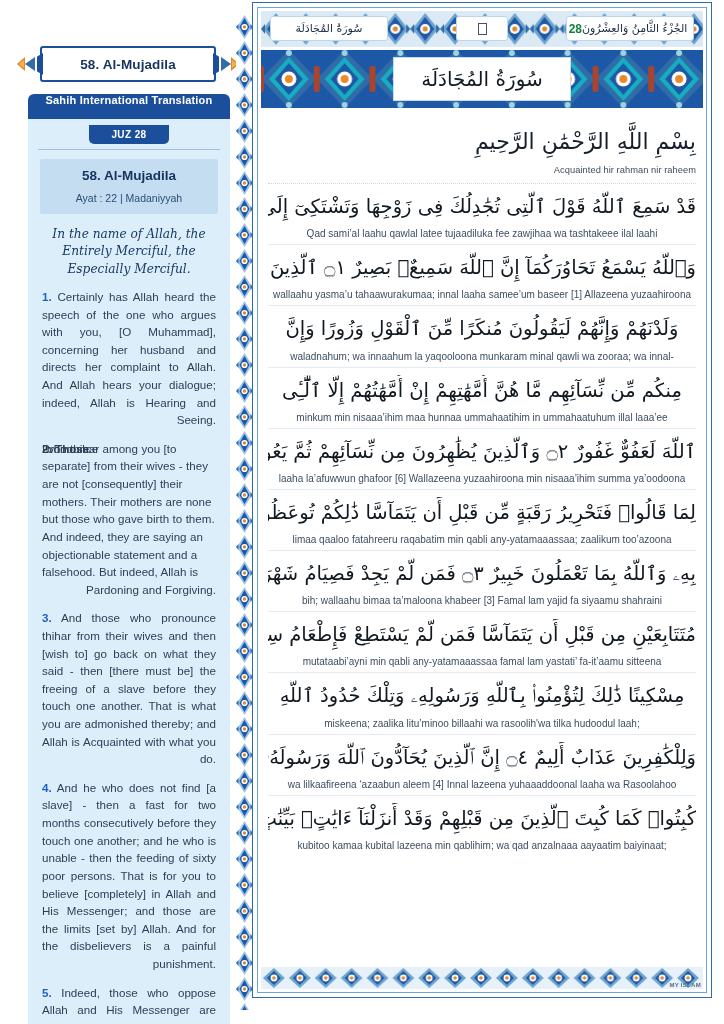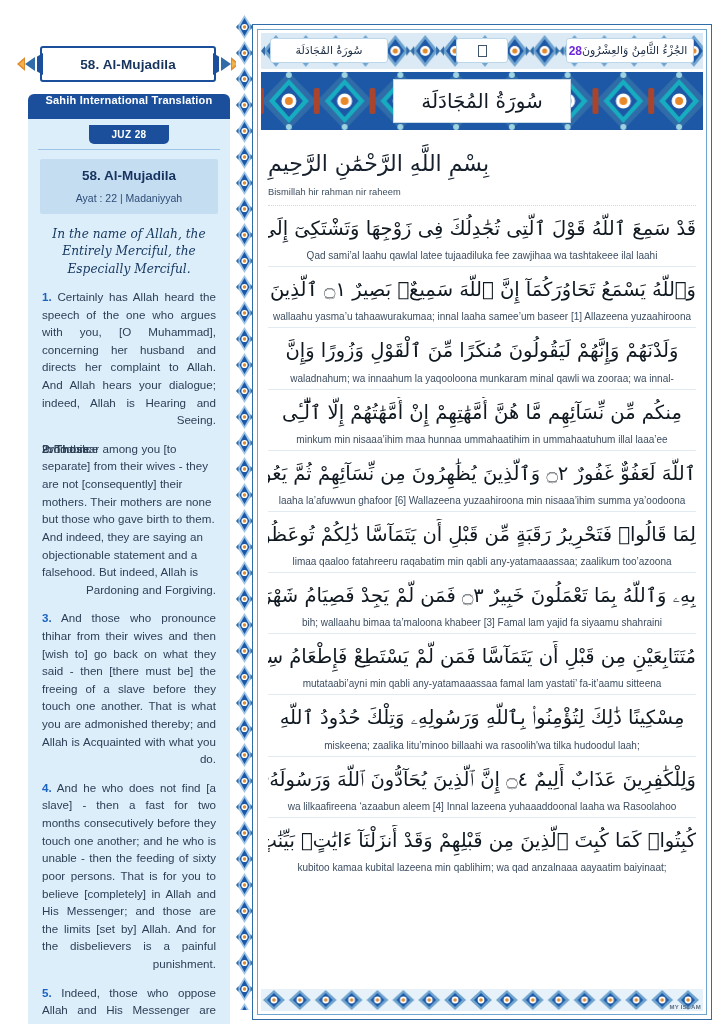--- a/index.html
+++ b/index.html
@@ -172,21 +172,21 @@
   #side-border {
     position: absolute;
     left: 236px; top: 14px;
     width: 17px;
     height: 996px;
   }
 
   
   #right-col {
     position: absolute;
-    left: 252px; top: 24px;
+    left: 252px; top: 2px;
     width: 460px;
     height: 996px;
     border: 1px solid #2f6ca8;
     background: #ffffff;
     overflow: hidden;
     padding-left: 15px;
   }
   .mushaf-inner {
     position: absolute;
     inset: 4px;
@@ -221,21 +221,21 @@
   .hdr-cartouche.surah { left: 9px; width: 118px; }
   .hdr-cartouche.page  { left: 50%; transform: translateX(-50%); width: 52px; }
   .hdr-cartouche.juz   { right: 9px; width: 128px; }
   .ar-small {
     font-size: 11px;
     color: #1b2c42;
     direction: rtl;
     font-family: "DejaVu Sans", sans-serif;
     white-space: nowrap;
   }
-  .pg-num { font-size: 12px; color: #6d28d9; font-weight: bold; }
+  .pg-num { font-size: 12px; color: #15803d; font-weight: bold; }
   .tofu {
     display: inline-block;
     width: 9px; height: 12px;
     border: 1px solid #43556b;
   }
 
   
   .surah-banner {
     position: relative;
     margin: 3px;
@@ -258,21 +258,21 @@
   }
   .banner-cartouche .ar-title {
     font-size: 20px;
     color: #121a24;
     direction: rtl;
     font-family: "DejaVu Sans", sans-serif;
   }
 
   
   .bismillah-block {
-    text-align: left;
+    text-align: right;
     padding: 14px 0 8px 0;
     border-bottom: 1px dotted #c9d9e8;
     margin: 0 10px;
   }
   .bismillah-ar {
     font-size: 22px;
     color: #16202c;
     direction: rtl;
     font-family: "DejaVu Sans", sans-serif;
     line-height: 1.5;
@@ -469,21 +469,21 @@
           </defs>
           <rect width="444" height="58" fill="url(#bnrMotif)"></rect>
         </svg>
         <div class="banner-cartouche">
           <span class="ar-title">سُورَةُ المُجَادَلَة</span>
         </div>
       </div>
 
       <div class="bismillah-block">
         <div class="bismillah-ar">بِسْمِ اللَّهِ الرَّحْمَٰنِ الرَّحِيمِ</div>
-        <div class="translit">Bismillah hir rahman nir raheem</div>
+        <div class="translit">Acquainted hir rahman nir raheem</div>
       </div>
 
       <div class="verse-rows">
 
         <div class="verse-row">
           <div class="verse-ar">قَدْ سَمِعَ ٱللَّهُ قَوْلَ ٱلَّتِى تُجَٰدِلُكَ فِى زَوْجِهَا وَتَشْتَكِىٓ إِلَى ٱللَّهِ</div>
           <div class="verse-tl">Qad sami’al laahu qawlal latee tujaadiluka fee zawjihaa wa tashtakeee ilal laahi</div>
         </div>
 
         <div class="verse-row">

